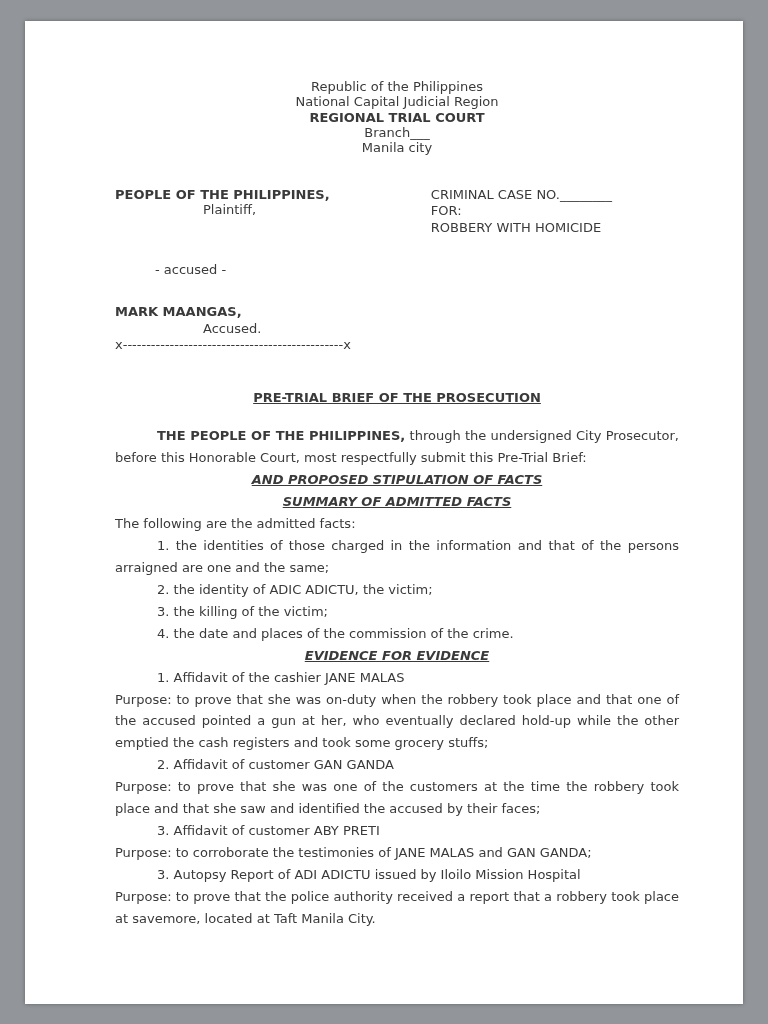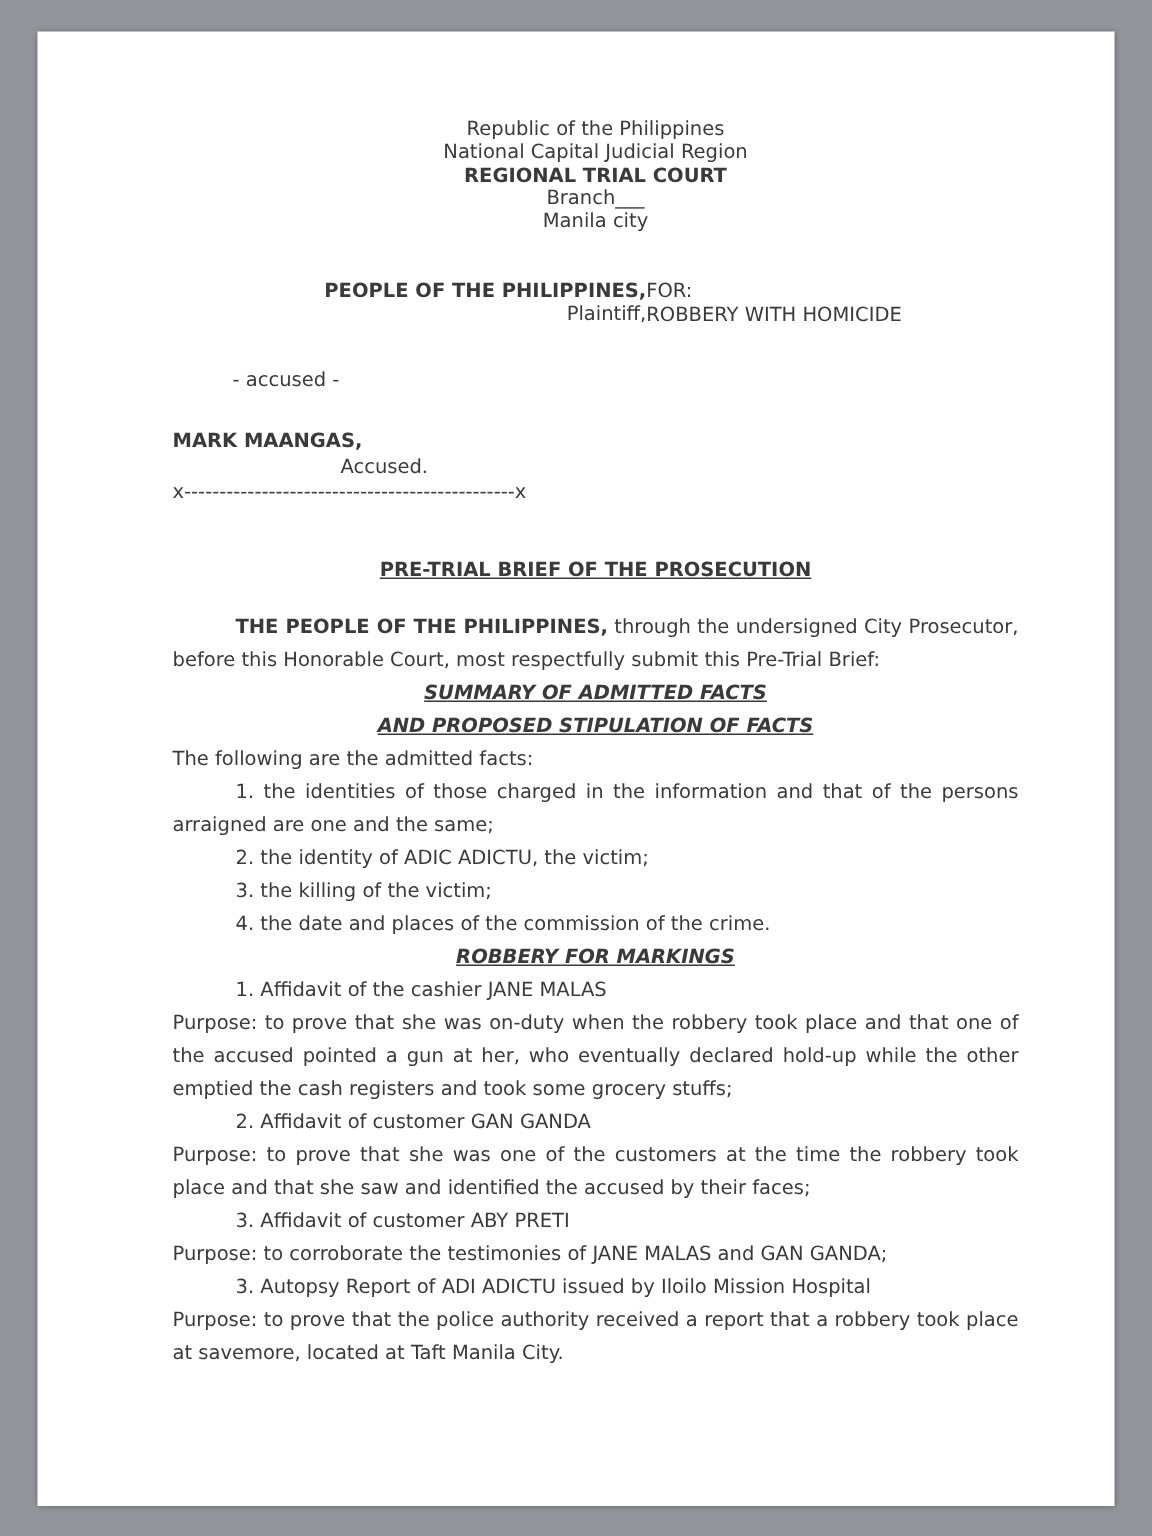--- a/index.html
+++ b/index.html
@@ -33,24 +33,24 @@
   .bold { font-weight: bold; }
   .court-header {
     text-align: center;
     line-height: 1.18;
   }
   .caption {
     display: flex;
     margin-top: 31px;
     line-height: 1.2;
   }
-  .caption-left  { width: 56%; text-align: right; }
+  .caption-left  { width: 56%; }
   .caption-right { width: 44%; }
   .caption-right div { margin-bottom: 1px; }
-  .designation-indent { margin-left: 112px; }
+  .designation-indent { margin-left: 88px; }
   .versus {
     margin: 26px 0 0 40px;
     line-height: 1.2;
   }
   .accused-block {
     margin-top: 26px;
     line-height: 1.28;
   }
   .doc-title {
     margin-top: 36px;
@@ -86,50 +86,51 @@
       <div>Branch___</div>
       <div>Manila city</div>
     </div>
 
     <div class="caption">
       <div class="caption-left">
         <div class="bold">PEOPLE OF THE PHILIPPINES,</div>
         <div class="designation-indent">Plaintiff,</div>
       </div>
       <div class="caption-right">
+        <div>CRIMINAL CASE NO.________</div>
         <div>FOR:</div>
         <div>ROBBERY WITH HOMICIDE</div>
       </div>
     </div>
 
     <div class="versus">- accused -</div>
 
     <div class="accused-block">
       <div class="bold">MARK MAANGAS,</div>
       <div class="designation-indent">Accused.</div>
       <div>x-----------------------------------------------x</div>
     </div>
 
     <div class="doc-title">PRE-TRIAL BRIEF OF THE PROSECUTION</div>
 
     <div class="doc-body">
 
       <p class="justify first-indent"><span class="bold">THE PEOPLE OF THE PHILIPPINES,</span><span> through the undersigned City Prosecutor, before this Honorable Court, most respectfully submit this Pre-Trial Brief:</span></p>
 
+      <div class="section-heading"><span>AND PROPOSED STIPULATION OF FACTS</span></div>
       <div class="section-heading"><span>SUMMARY OF ADMITTED FACTS</span></div>
-      <div class="section-heading"><span>AND PROPOSED STIPULATION OF FACTS</span></div>
 
       <div>The following are the admitted facts:</div>
 
       <p class="justify first-indent">1. the identities of those charged in the information and that of the persons arraigned are one and the same;</p>
       <p class="indent-line">2. the identity of ADIC ADICTU, the victim;</p>
       <p class="indent-line">3. the killing of the victim;</p>
       <p class="indent-line">4. the date and places of the commission of the crime.</p>
 
-      <div class="section-heading"><span>ROBBERY FOR MARKINGS</span></div>
+      <div class="section-heading"><span>EVIDENCE FOR EVIDENCE</span></div>
 
       <p class="indent-line">1. Affidavit of the cashier JANE MALAS</p>
       <p class="justify">Purpose: to prove that she was on-duty when the robbery took place and that one of the accused pointed a gun at her, who eventually declared hold-up while the other emptied the cash registers and took some grocery stuffs;</p>
 
       <p class="indent-line">2. Affidavit of customer GAN GANDA</p>
       <p class="justify">Purpose: to prove that she was one of the customers at the time the robbery took place and that she saw and identified the accused by their faces;</p>
 
       <p class="indent-line">3. Affidavit of customer ABY PRETI</p>
       <p class="justify">Purpose: to corroborate the testimonies of JANE MALAS and GAN GANDA;</p>
 

